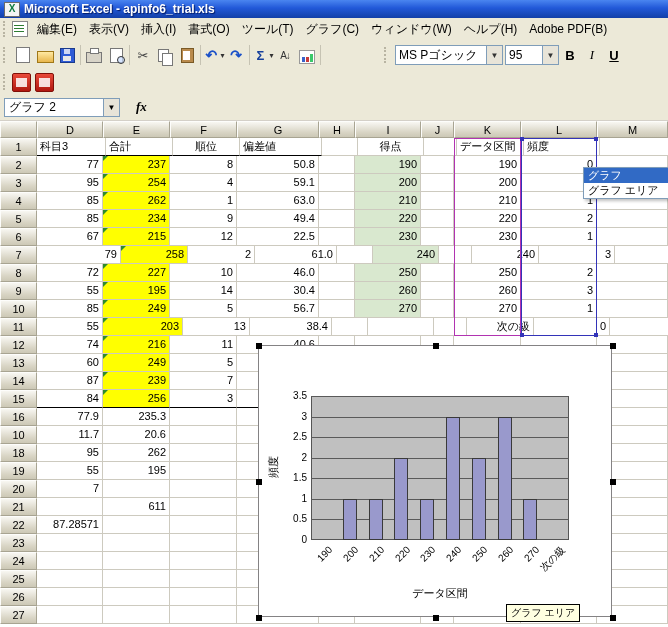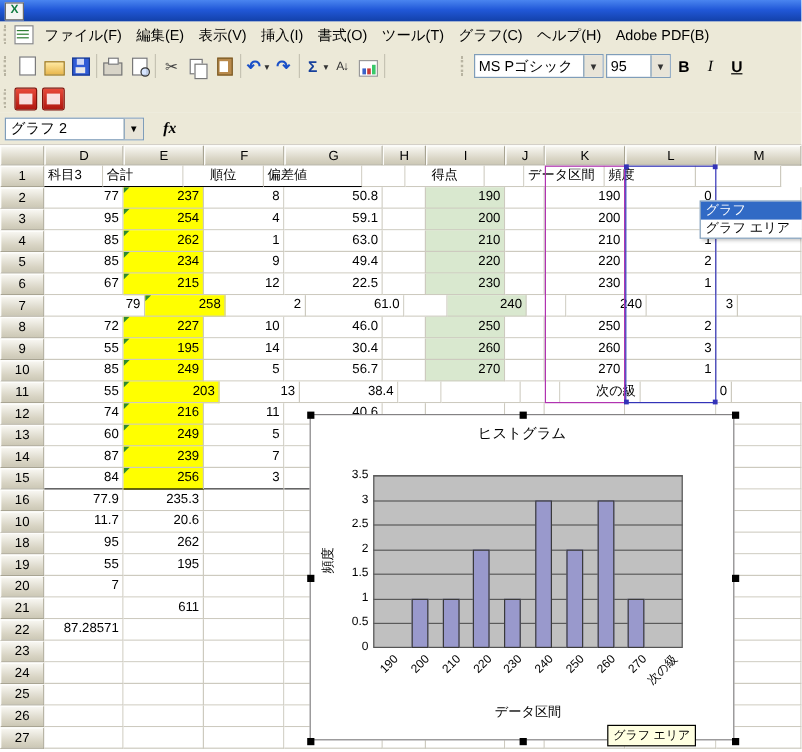--- a/index.html
+++ b/index.html
@@ -120,33 +120,34 @@
   .objlist .item{height:15px;line-height:15px;padding:0 4px;white-space:nowrap;}
   .objlist .item.sel{background:#316AC5;color:#fff;}
 </style>
 </head>
 <body>
 
 <div class="window">
 
   <div class="titlebar">
     <div class="app-icon">X</div>
+    <span class="title">Microsoft Excel - apinfo6_trial.xls</span>
   </div>
 
   <div class="menubar">
     <div class="grip"></div>
     <div class="mini-sheet"></div>
     <div class="menu-items" id="menu-items">
-        <div class="menu-item">ファイル(F)</div>
         <div class="menu-item">編集(E)</div>
         <div class="menu-item">表示(V)</div>
         <div class="menu-item">挿入(I)</div>
         <div class="menu-item">書式(O)</div>
         <div class="menu-item">ツール(T)</div>
         <div class="menu-item">グラフ(C)</div>
+        <div class="menu-item">ウィンドウ(W)</div>
         <div class="menu-item">ヘルプ(H)</div>
         <div class="menu-item">Adobe PDF(B)</div>
       </div>
   </div>
 
   <div class="toolbar">
     <div class="grip"></div>
     <div class="tb-icons" id="tb-icons">
         <div class="tbtn">
           <div class="ticon icon-new"></div>
@@ -237,21 +238,21 @@
         <div class="hdr colhdr" style="width: 36px;">H</div>
         <div class="hdr colhdr" style="width: 66px;">I</div>
         <div class="hdr colhdr" style="width: 33px;">J</div>
         <div class="hdr colhdr" style="width: 67px;">K</div>
         <div class="hdr colhdr" style="width: 76px;">L</div>
         <div class="hdr colhdr" style="width: 71px;">M</div>
       </div>
     <div id="grid-rows">
         <div class="grow">
           <div class="hdr rowhdr">1</div>
-          <div class="cell s-h s-bb" style="width: 49px;">科目3</div>
+          <div class="cell s-h s-bb" style="width: 69px;">科目3</div>
           <div class="cell s-h s-bb" style="width: 67px;">合計</div>
           <div class="cell s-hc s-bb" style="width: 67px;">順位</div>
           <div class="cell s-h s-bb" style="width: 82px;">偏差値</div>
           <div class="cell" style="width: 36px;"></div>
           <div class="cell s-hc" style="width: 66px;">得点</div>
           <div class="cell" style="width: 33px;"></div>
           <div class="cell s-h" style="width: 67px;">データ区間</div>
           <div class="cell s-h" style="width: 76px;">頻度</div>
           <div class="cell" style="width: 71px;"></div>
         </div>
@@ -598,21 +599,20 @@
 
   <div class="range-k"></div>
   <div class="range-l">
     <div class="rhandle rh-tl"></div>
     <div class="rhandle rh-tr"></div>
     <div class="rhandle rh-bl"></div>
     <div class="rhandle rh-br"></div>
   </div>
 
   <div class="chart" id="chart">
-    <div class="chart-title">ヒストグラム</div>
     <div class="ylabel">頻度</div>
     <div class="xlabel">データ区間</div>
     <div class="chart-tip">グラフ エリア</div>
   <div class="plot" style="background: rgb(192, 192, 192);"></div>
       <div class="gridline" style="left: 52px; width: 258px; top: 173.429px;"></div>
       <div class="gridline" style="left: 52px; width: 258px; top: 152.857px;"></div>
       <div class="gridline" style="left: 52px; width: 258px; top: 132.286px;"></div>
       <div class="gridline" style="left: 52px; width: 258px; top: 111.714px;"></div>
       <div class="gridline" style="left: 52px; width: 258px; top: 91.1429px;"></div>
       <div class="gridline" style="left: 52px; width: 258px; top: 70.5714px;"></div>

